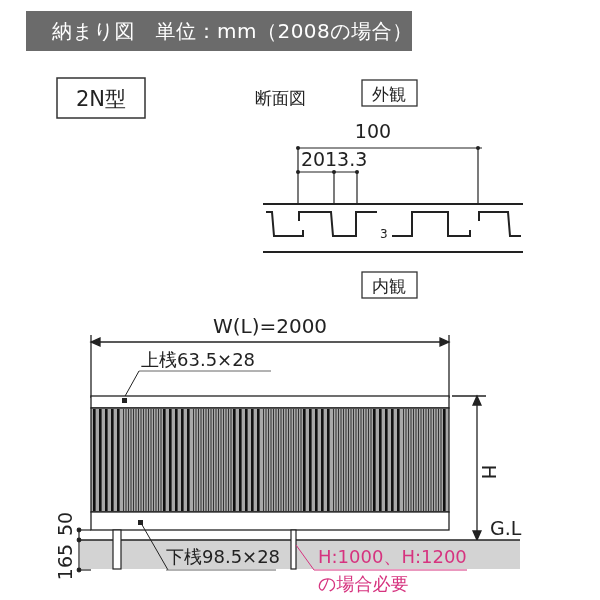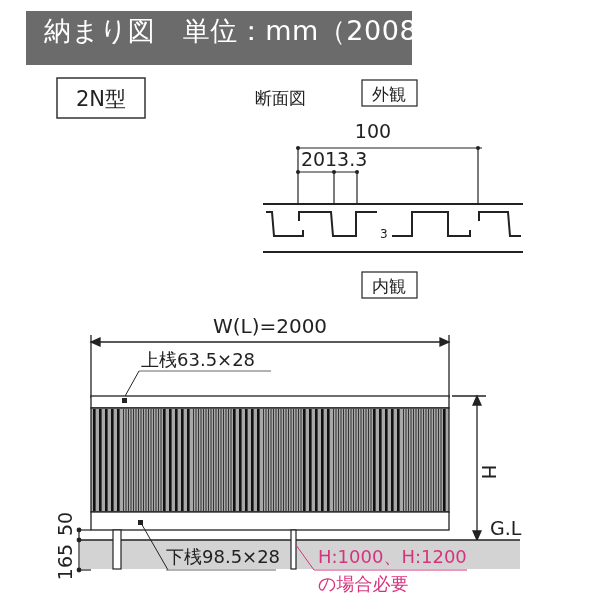--- a/index.html
+++ b/index.html
@@ -1,20 +1,20 @@
 <!DOCTYPE html>
 <html><head>
 <meta charset="utf-8">
 <style>
   html, body { margin:0; padding:0; background:#ffffff; }
   body { width:600px; height:600px; position:relative; overflow:hidden;
          font-family:"Liberation Sans", "DejaVu Sans", sans-serif; }
-  .header-bar { position:absolute; left:26px; top:11px; width:386px; height:54px;
-                background:#6b6b6b; color:#ffffff; font-size:27px; line-height:40px;
-                padding-left:18px; box-sizing:border-box; letter-spacing:0.5px;
+  .header-bar { position:absolute; left:26px; top:11px; width:386px; height:40px;
+                background:#6b6b6b; color:#ffffff; font-size:20px; line-height:40px;
+                padding-left:26px; box-sizing:border-box; letter-spacing:0.5px;
                 font-family:"DejaVu Sans", sans-serif; white-space:nowrap; }
   svg { position:absolute; left:0; top:0; }
   .t { font-family:"DejaVu Sans", sans-serif; fill:#222; }
 </style>
 </head>
 <body>
 
 <div class="header-bar">
   <span>納まり図　単位：mm（2008の場合）</span>
 </div>

